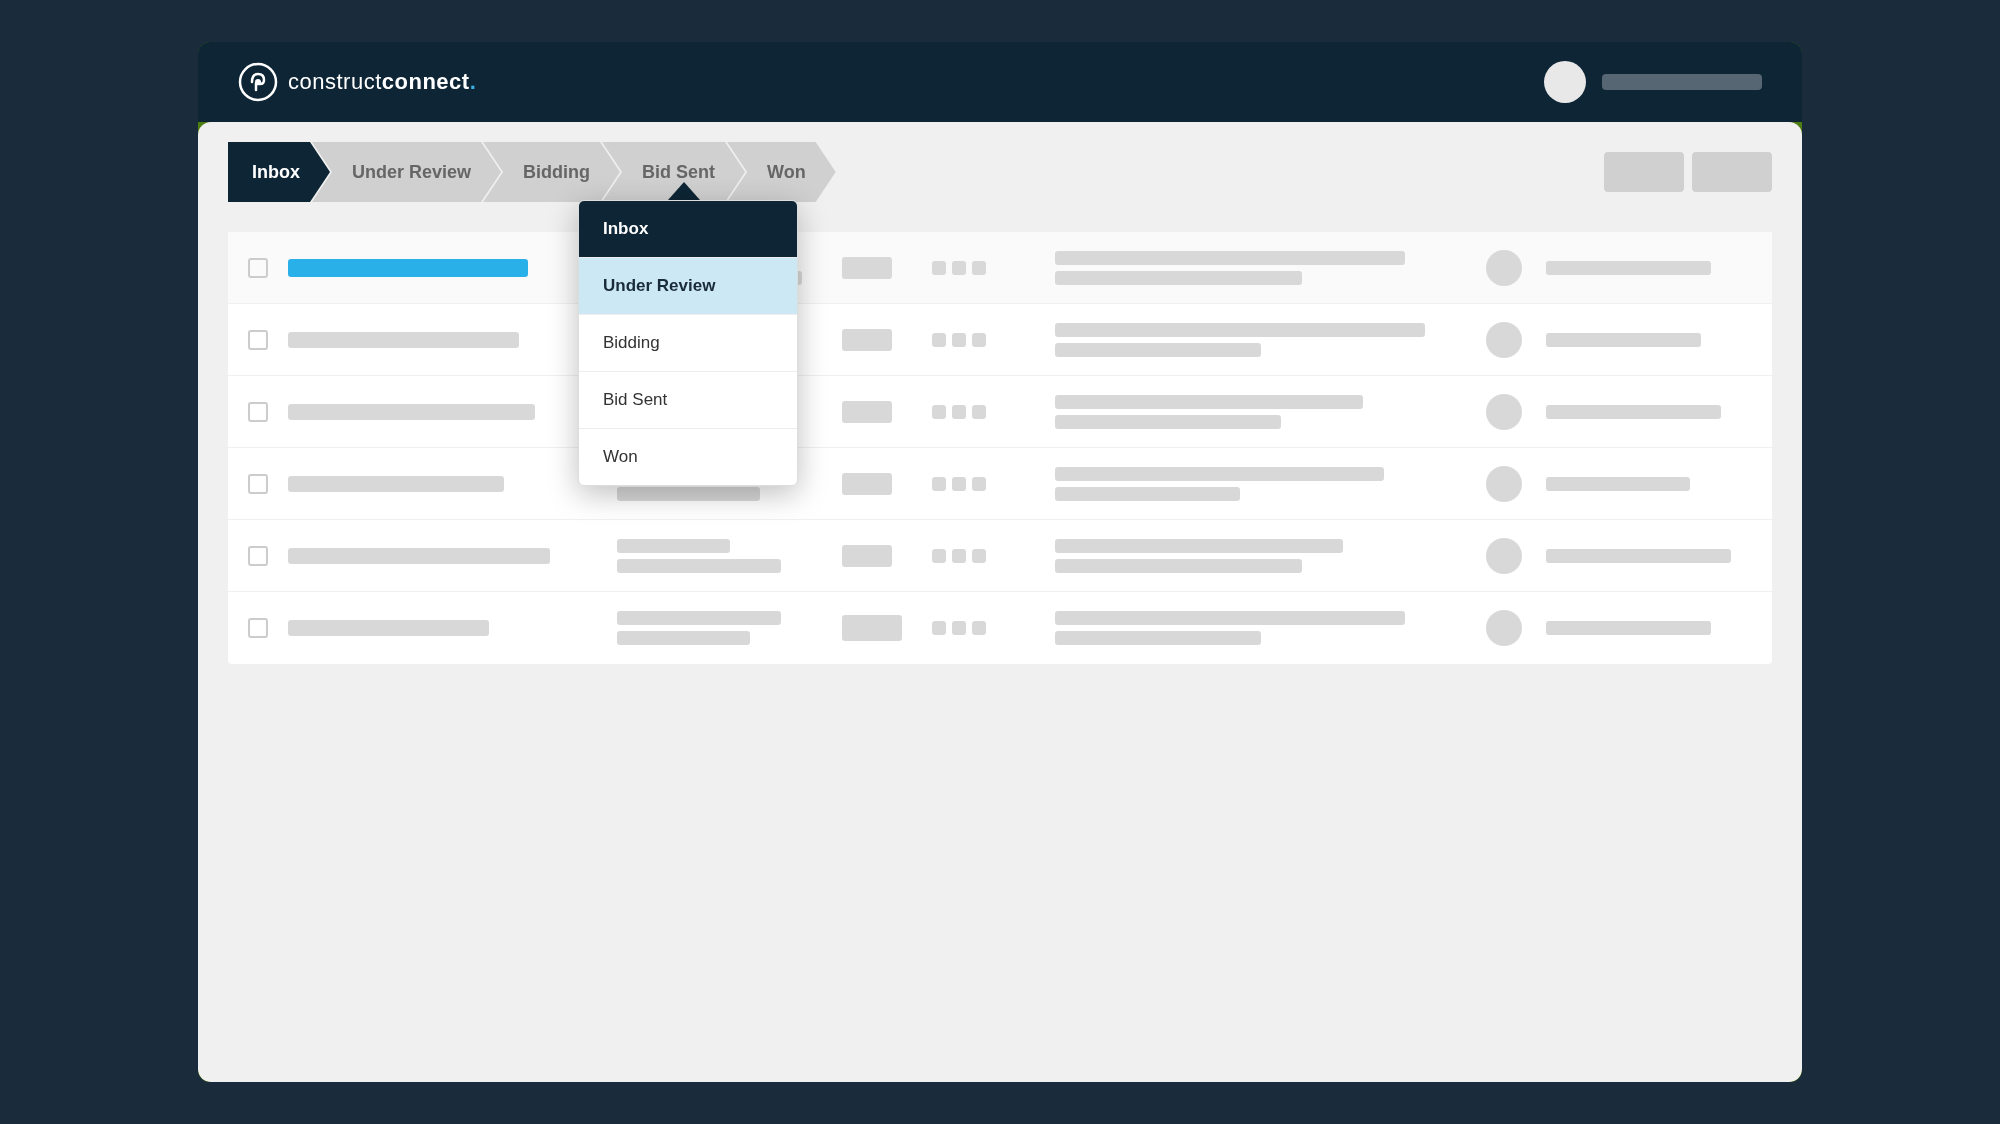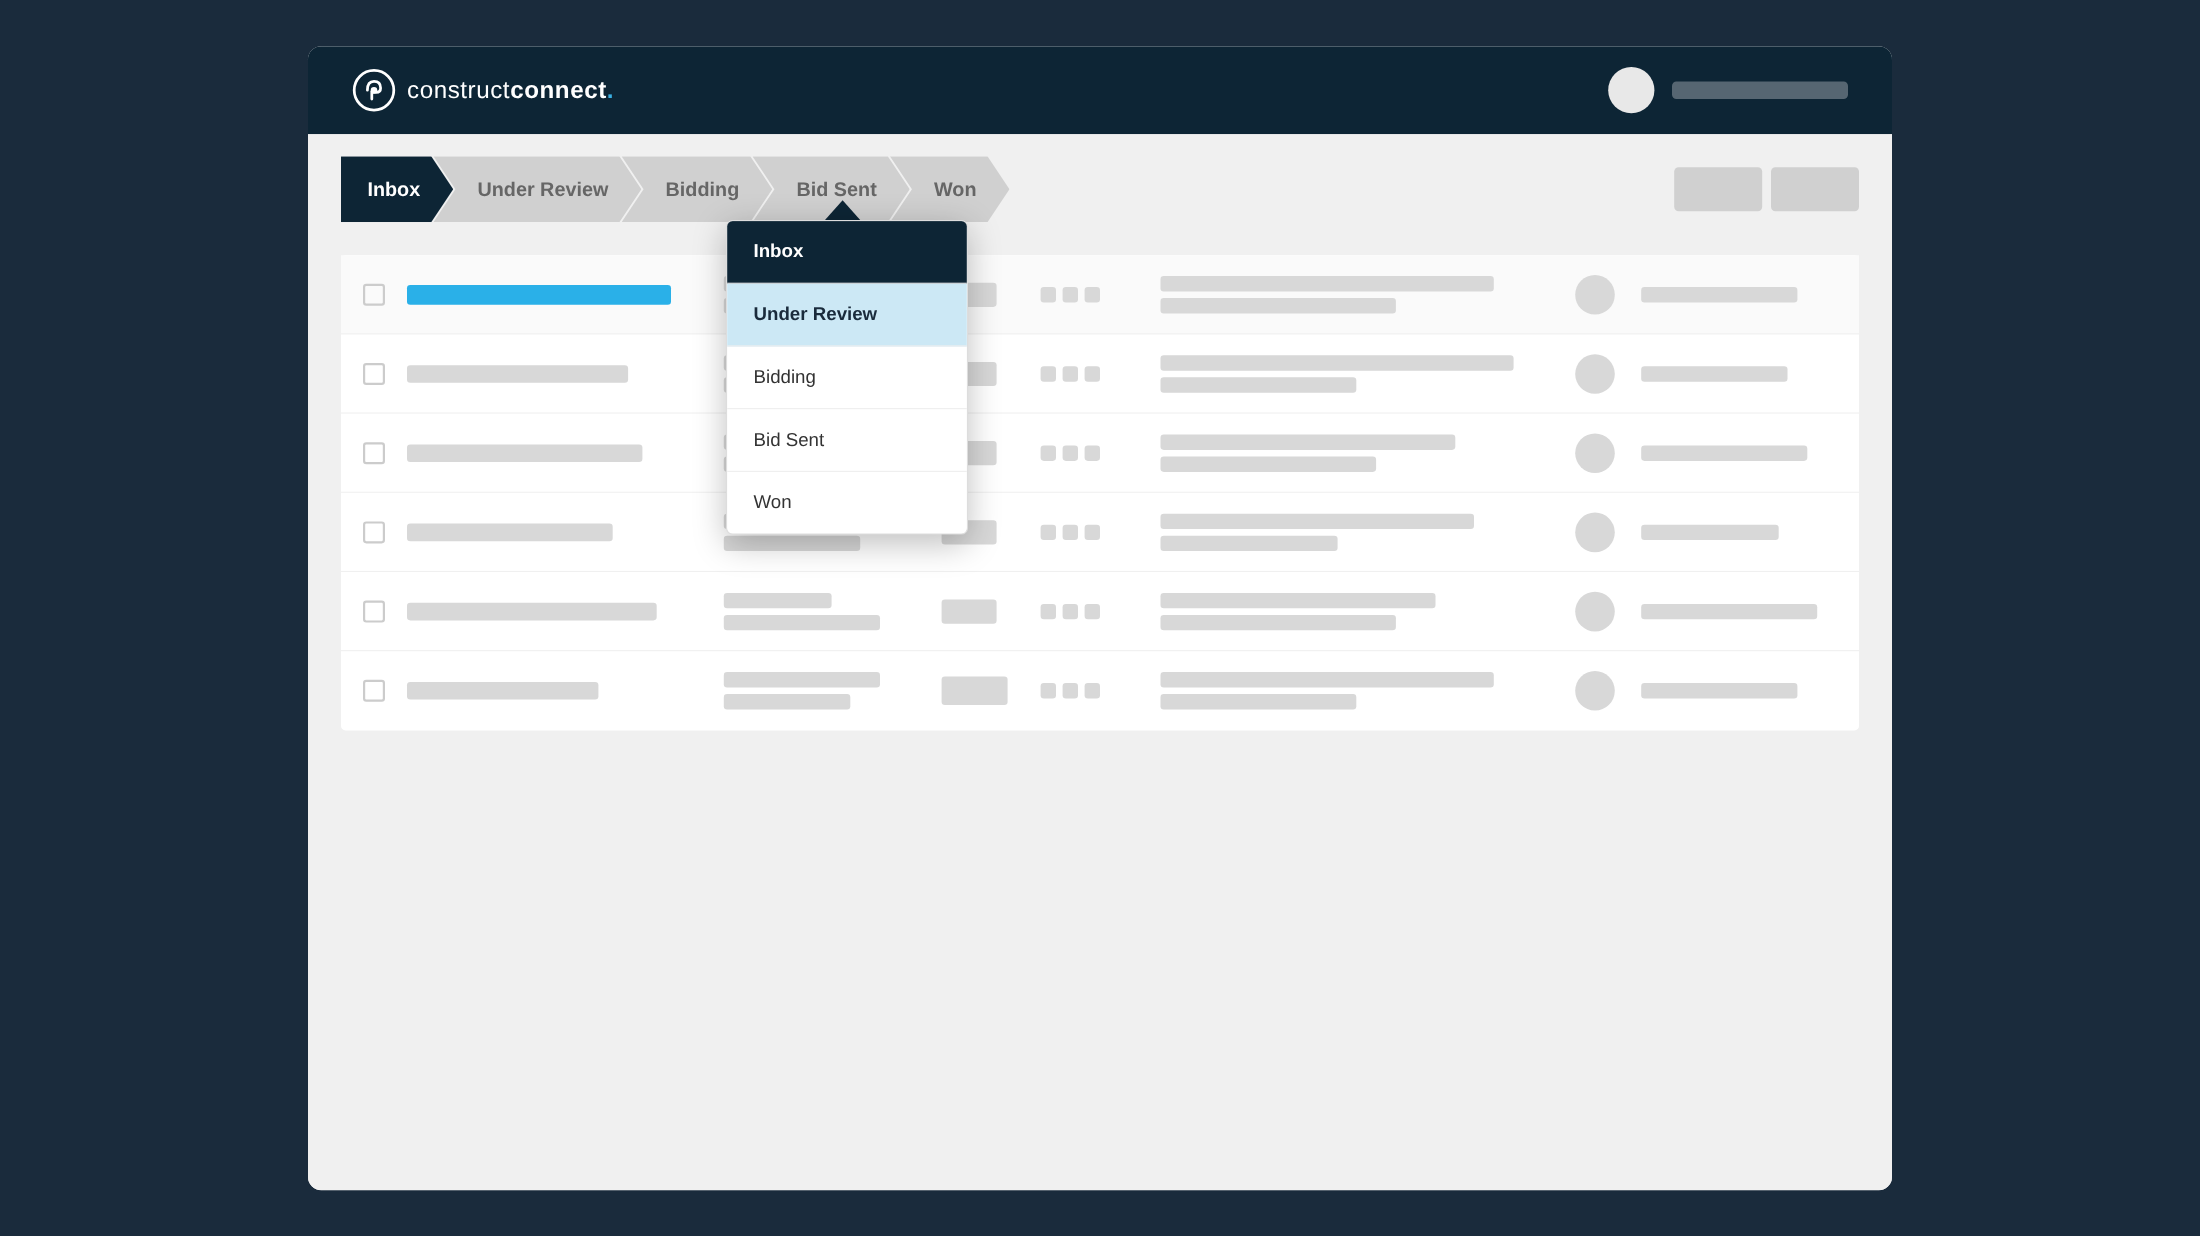--- a/index.html
+++ b/index.html
@@ -7,22 +7,22 @@
       background: #1a2b3c;
       font-family: 'Arial', sans-serif;
       display: flex;
       align-items: center;
       justify-content: center;
       min-height: 100vh;
       padding: 20px;
     }
 
     .outer-frame {
-      width: 1440px;
-      background: #e5e5e5;
+      width: 1604px;
+      background: #4d7c0f;
       border-radius: 12px;
       overflow: hidden;
     }
 
     
     .top-nav {
       background: #0d2535;
       height: 80px;
       display: flex;
       align-items: center;
@@ -72,20 +72,21 @@
       border-radius: 4px;
     }
 
     
     .main-content {
       background: #f0f0f0;
       margin: 0;
       padding: 20px 30px 30px 30px;
       min-height: 960px;
       position: relative;
+      border-radius: 13px;
     }
 
     
     .pipeline-tabs {
       display: flex;
       align-items: stretch;
       margin-bottom: 30px;
       height: 60px;
     }
 

